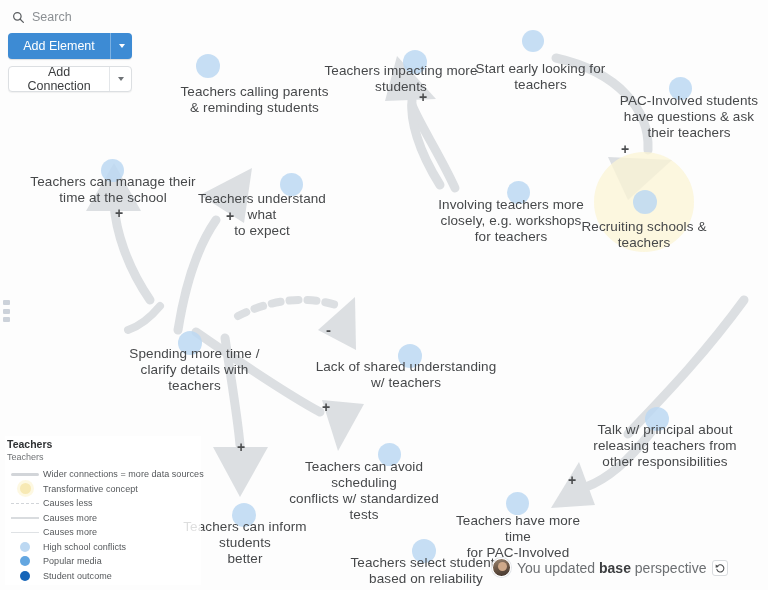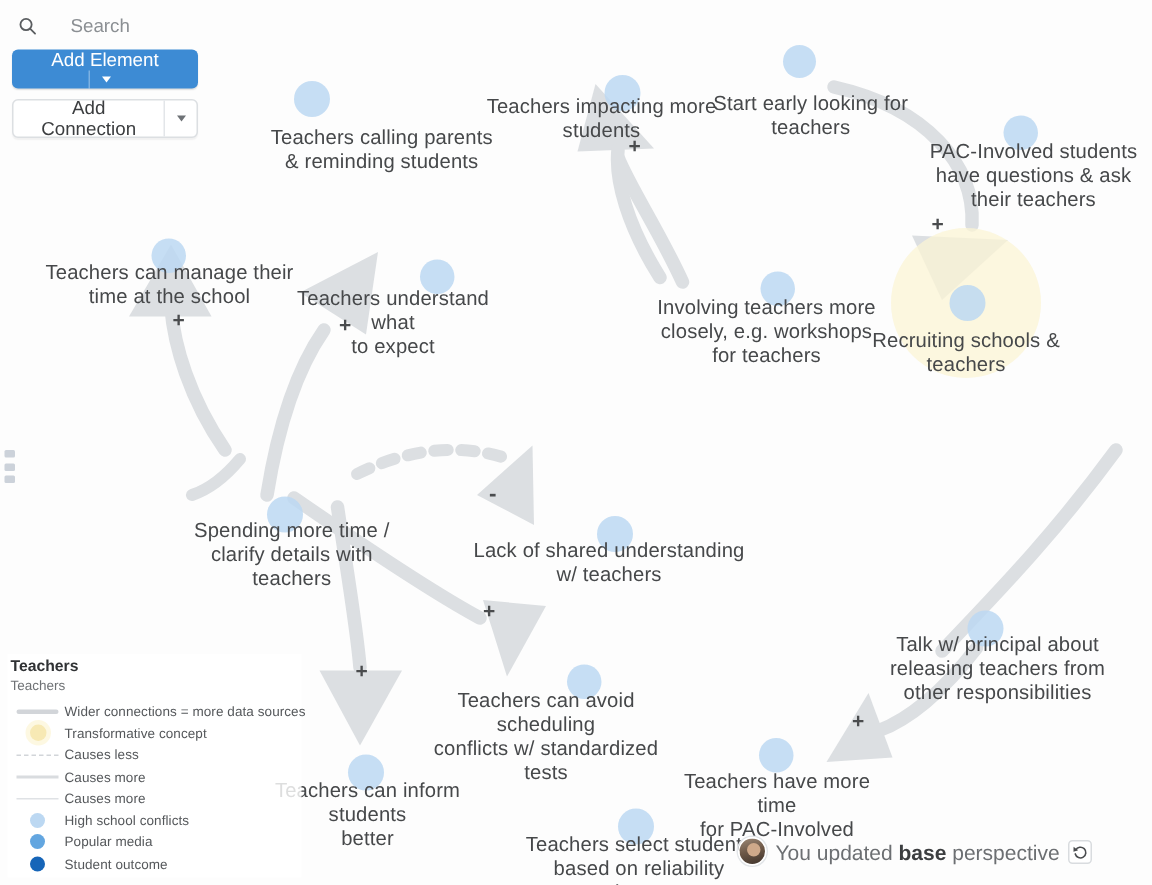--- a/index.html
+++ b/index.html
@@ -61,42 +61,41 @@
     width: 140px; padding: 6px 8px 8px 8px;
     z-index: 30;
   }
   .search-row {
     display: flex; align-items: center;
     gap: 7px;
     padding: 4px 2px 9px 4px;
   }
   .search-row .s-icon { width: 13px; height: 13px; display: block; flex: 0 0 auto; }
   .search-row .s-text {
-    color: #8b8f93; font-size: 12.5px; margin-left: 15px;
+    color: #8b8f93; font-size: 12.5px;
   }
   .btn {
     display: flex; align-items: center;
     height: 26px;
     border-radius: 4px;
     font-size: 12.5px;
     user-select: none;
     margin-bottom: 7px;
     position: relative;
   }
   .btn .lbl {
     flex: 1 1 auto; text-align: center; padding: 0 6px;
   }
   .btn .split {
     width: 22px; height: 100%;
     display: flex; align-items: center; justify-content: center;
   }
   .btn.primary {
     background: #3d8bd4; color: #fff;
     box-shadow: 0 1px 1px rgba(0,0,0,.12);
-    flex-direction: column;
   }
   .btn.primary .split { border-left: 1px solid rgba(255,255,255,.33); }
   .btn.secondary {
     background: #fff; color: #3b3d3f;
     border: 1px solid #dcdfe2;
     box-shadow: 0 1px 1px rgba(0,0,0,.05);
   }
   .btn.secondary .split { border-left: 1px solid #e3e6e9; }
   .caret {
     width: 0; height: 0;

